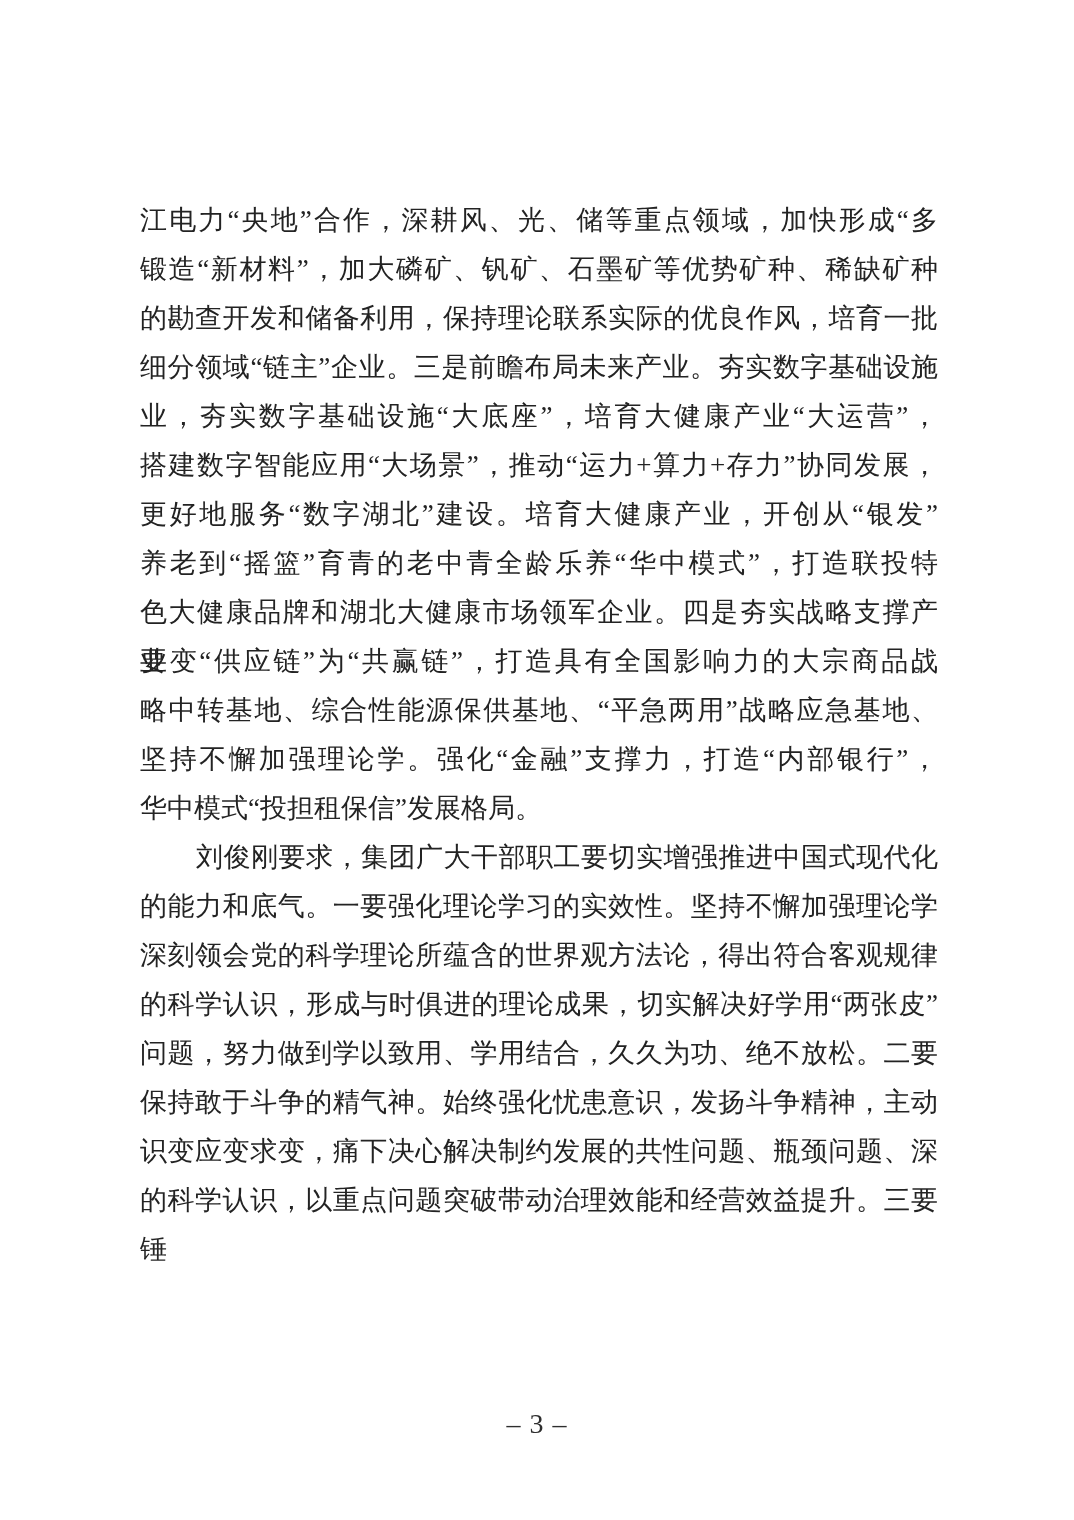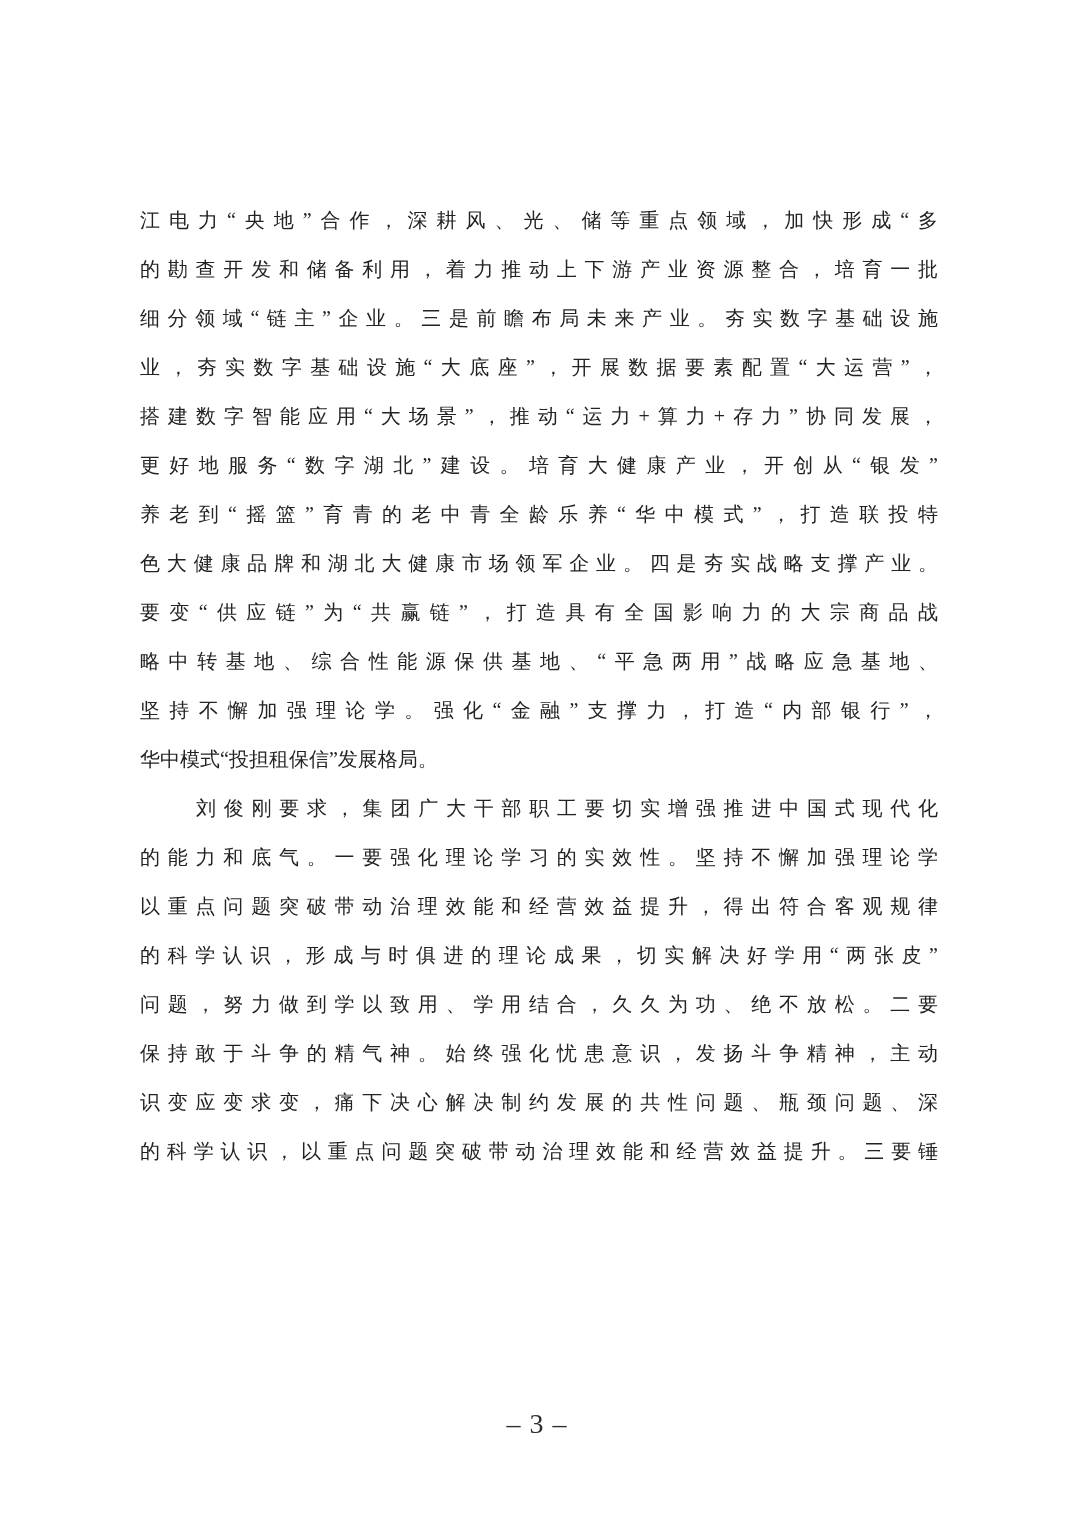--- a/index.html
+++ b/index.html
@@ -18,21 +18,21 @@
   }
   .text-block {
     position: absolute;
     left: 140px;
     top: 196px;
     width: 798px;
   }
   .line {
     height: 49px;
     line-height: 49px;
-    font-size: 20px;
+    font-size: 27px;
     color: #232323;
     -webkit-font-smoothing: antialiased;
   }
   .line.justify {
     text-align: justify;
     text-align-last: justify;
   }
   .line.indent {
     text-indent: 56px;
   }
@@ -47,34 +47,35 @@
     color: #2e2e2e;
     letter-spacing: 1px;
   }
 </style>
 </head>
 <body>
 
 <div class="page">
   <div class="text-block">
       <div class="line justify">江电力“央地”合作，深耕风、光、储等重点领域，加快形成“多</div>
-      <div class="line justify">的勘查开发和储备利用，着力推动上下游产业资源整合，培育一批</div>
+      <div class="line justify">锻造“新材料”，加大磷矿、钒矿、石墨矿等优势矿种、稀缺矿种</div>
+      <div class="line justify">的勘查开发和储备利用，保持理论联系实际的优良作风，培育一批</div>
       <div class="line justify">细分领域“链主”企业。三是前瞻布局未来产业。夯实数字基础设施</div>
-      <div class="line justify">业，夯实数字基础设施“大底座”，开展数据要素配置“大运营”，</div>
+      <div class="line justify">业，夯实数字基础设施“大底座”，培育大健康产业“大运营”，</div>
       <div class="line justify">搭建数字智能应用“大场景”，推动“运力+算力+存力”协同发展，</div>
       <div class="line justify">更好地服务“数字湖北”建设。培育大健康产业，开创从“银发”</div>
       <div class="line justify">养老到“摇篮”育青的老中青全龄乐养“华中模式”，打造联投特</div>
       <div class="line justify">色大健康品牌和湖北大健康市场领军企业。四是夯实战略支撑产业。</div>
       <div class="line justify">要变“供应链”为“共赢链”，打造具有全国影响力的大宗商品战</div>
       <div class="line justify">略中转基地、综合性能源保供基地、“平急两用”战略应急基地、</div>
       <div class="line justify">坚持不懈加强理论学。强化“金融”支撑力，打造“内部银行”，</div>
       <div class="line">华中模式“投担租保信”发展格局。</div>
       <div class="line indent justify">刘俊刚要求，集团广大干部职工要切实增强推进中国式现代化</div>
       <div class="line justify">的能力和底气。一要强化理论学习的实效性。坚持不懈加强理论学</div>
-      <div class="line justify">以重点问题突破带动治理效能和经营效益提升，得出符合客观规律</div>
+      <div class="line justify">深刻领会党的科学理论所蕴含的世界观方法论，得出符合客观规律</div>
       <div class="line justify">的科学认识，形成与时俱进的理论成果，切实解决好学用“两张皮”</div>
       <div class="line justify">问题，努力做到学以致用、学用结合，久久为功、绝不放松。二要</div>
       <div class="line justify">保持敢于斗争的精气神。始终强化忧患意识，发扬斗争精神，主动</div>
       <div class="line justify">识变应变求变，痛下决心解决制约发展的共性问题、瓶颈问题、深</div>
       <div class="line justify">的科学认识，以重点问题突破带动治理效能和经营效益提升。三要锤</div>
     </div>
   <div class="footer">– 3 –</div>
 </div>
 
 </body></html>

